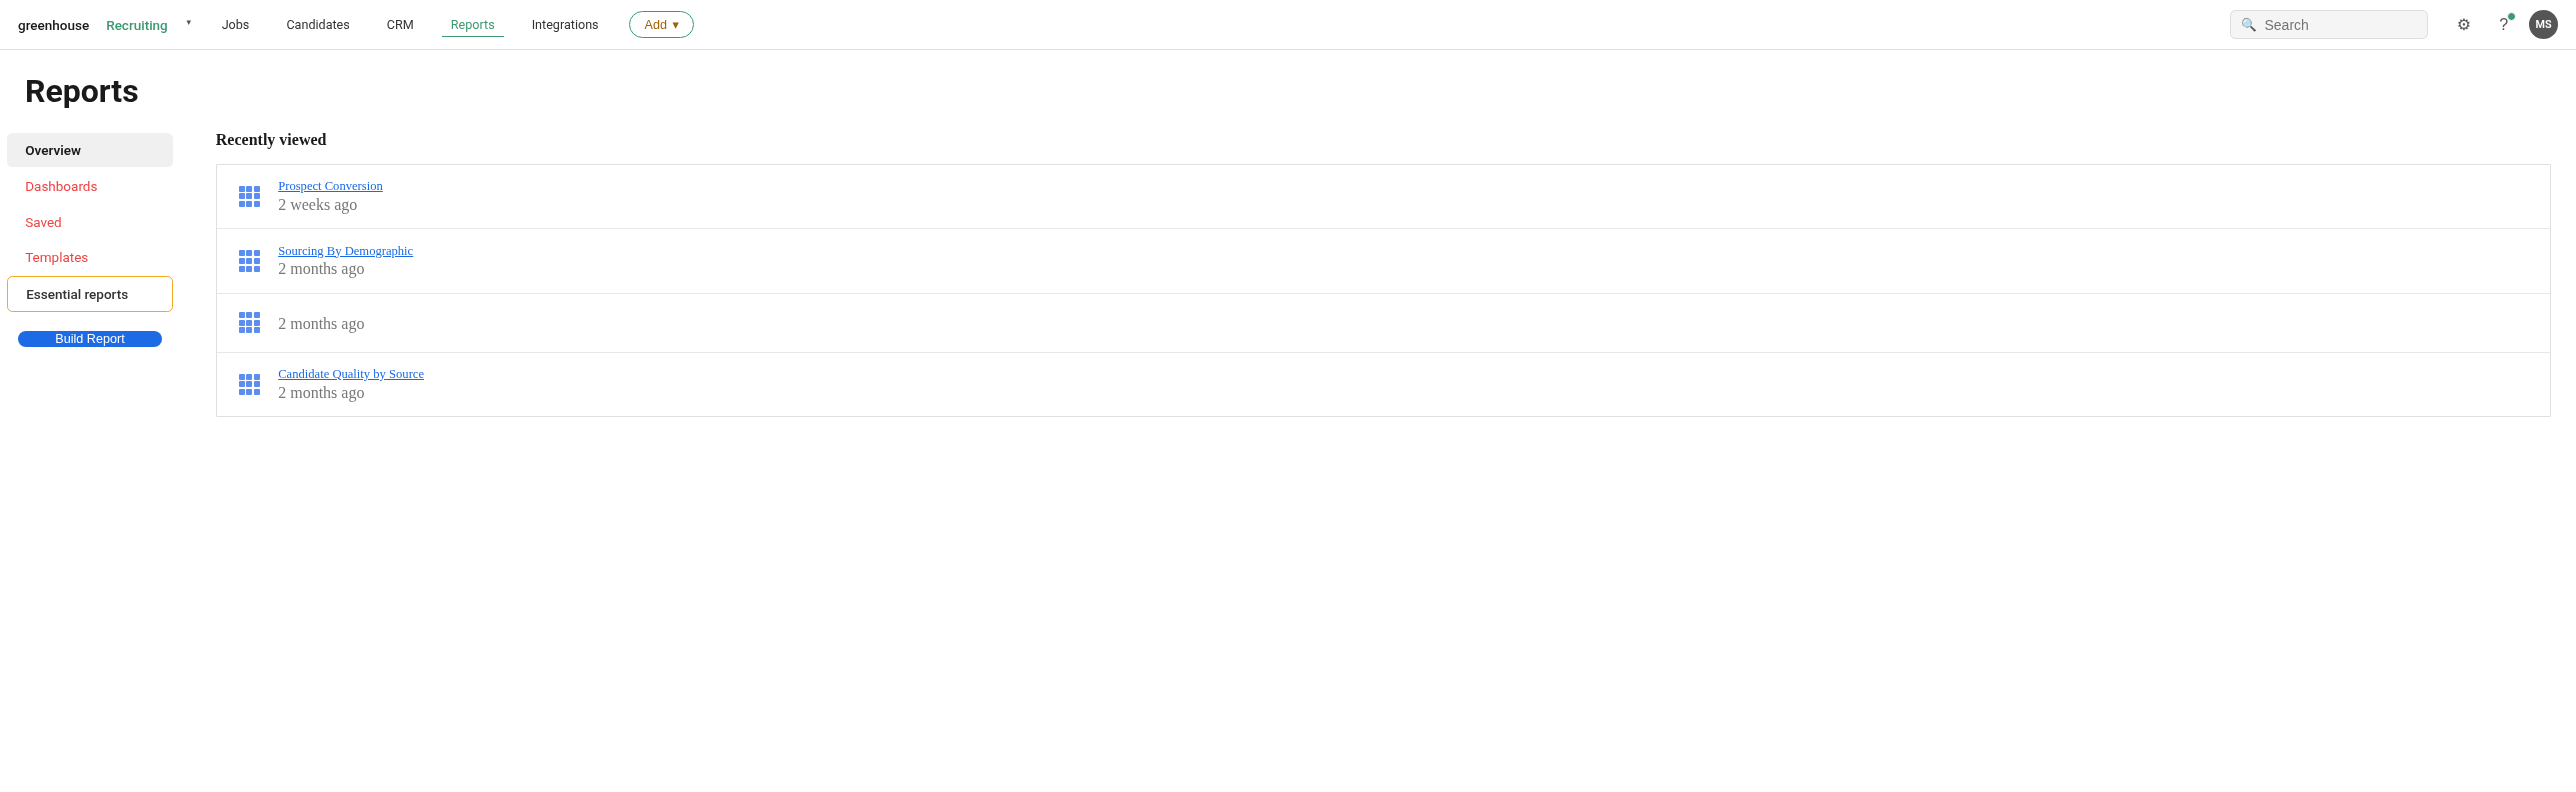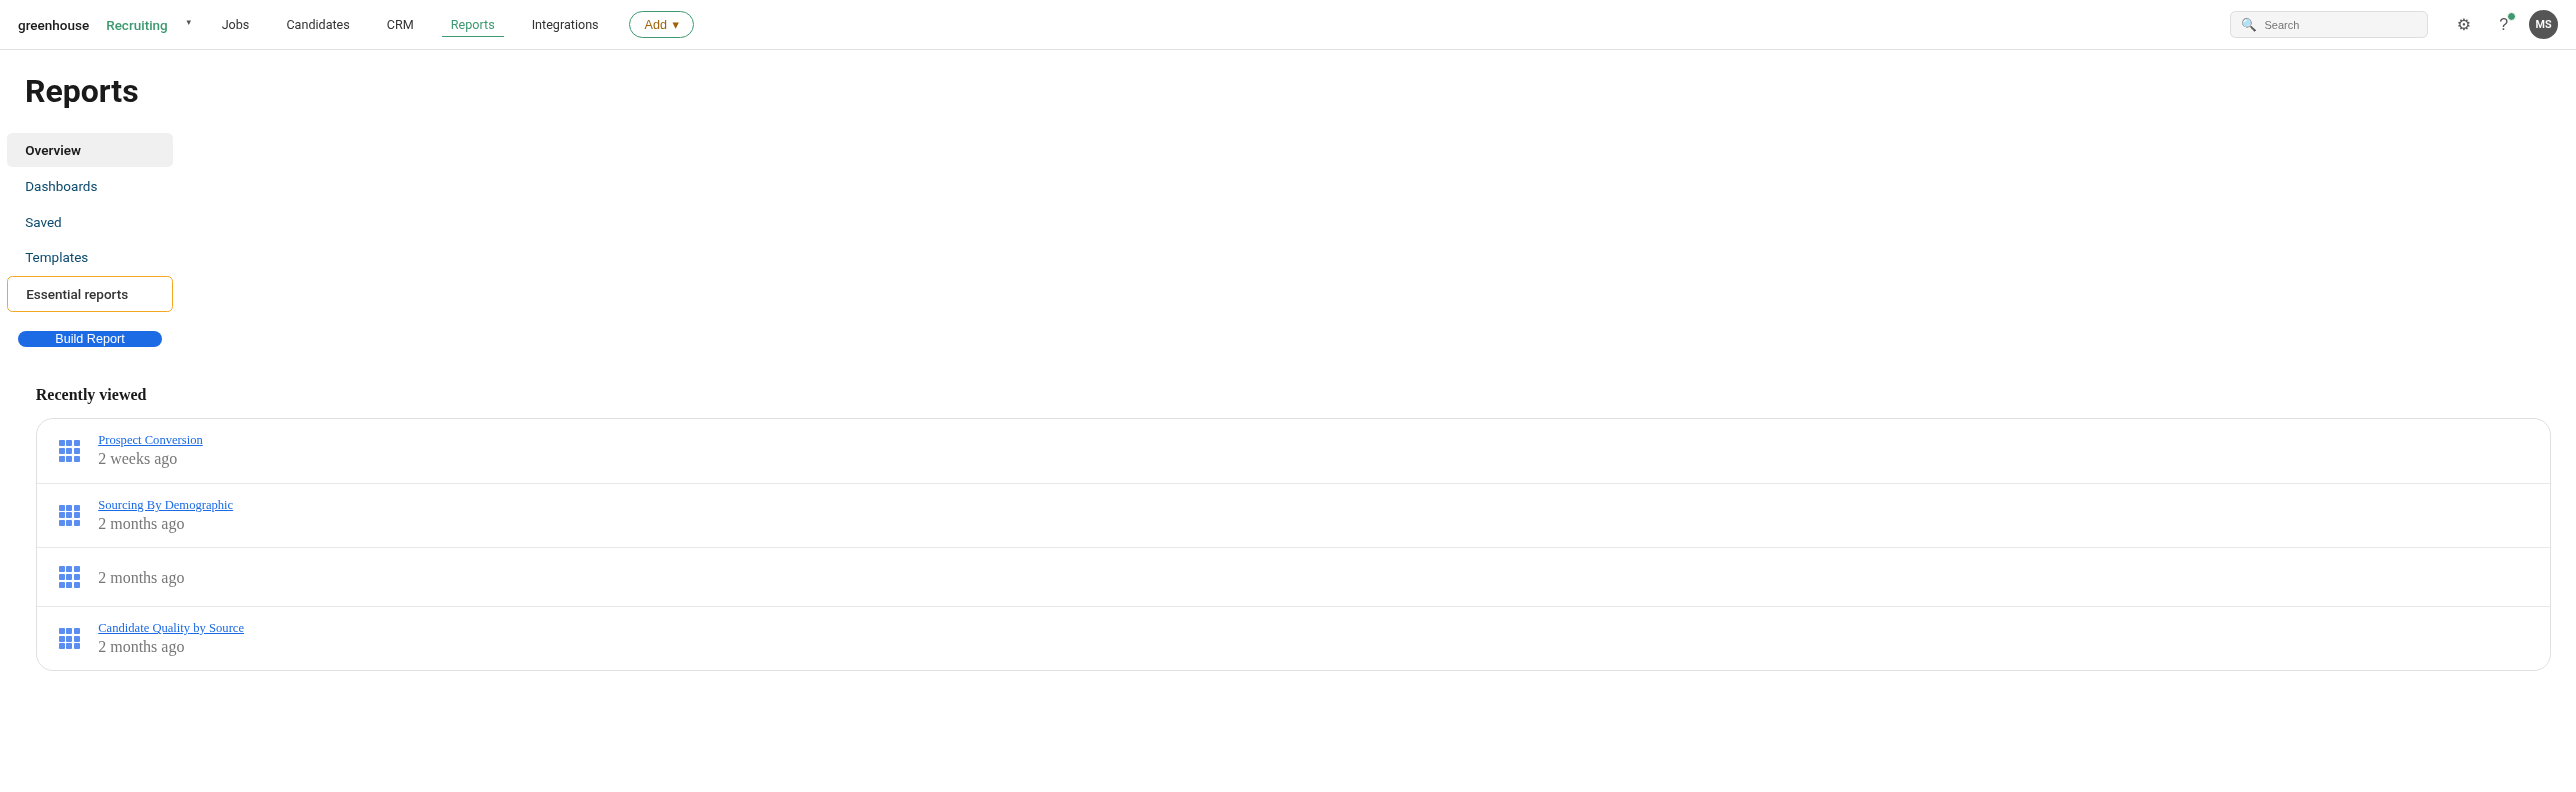--- a/index.html
+++ b/index.html
@@ -65,21 +65,21 @@
       background: #f5f5f5;
       border: 0.9px solid #ddd;
       border-radius: 5.4px;
       padding: 5.4px 10.8px;
       width: 198px;
     }
     .topnav-search input {
       border: none;
       background: transparent;
       outline: none;
-      font-size: 11px;
+      font-size: 14px;
       color: #c2410c;
       width: 100%;
     }
     .topnav-icons {
       display: flex;
       align-items: center;
       gap: 10.8px;
     }
     .icon-btn {
       width: 29px;
@@ -128,34 +128,33 @@
     }
     .page-title {
       font-size: 32px;
       font-weight: 700;
       color: #1a1a1a;
     }
 
     .page-body {
       display: flex;
       padding: 0;
-      flex-direction: column;
     }
 
     
     .sidebar {
       width: 180px;
       min-width: 180px;
       padding: 10.8px 0;
       flex-shrink: 0;
     }
     .sidebar-item {
       padding: 9px 18px;
       font-size: 13.5px;
-      color: #0c4a6e;
+      color: #ef4444;
       cursor: pointer;
       border-radius: 5.4px;
       margin: 1.8px 7.2px;
     }
     .sidebar-item.active {
       background: #f0f0f0;
       font-weight: 600;
       color: #1a1a1a;
     }
     .sidebar-item.essential-reports {
@@ -186,21 +185,21 @@
       font-family: Liberation Serif, serif;
     }
     .section-title {
       font-size: 16px;
       font-weight: 600;
       color: #1a1a1a;
       margin-bottom: 14.4px;
     }
     .reports-list {
       border: 0.9px solid #e0e0e0;
-      border-radius: 17px;
+      border-radius: 1px;
       overflow: hidden;
     }
     .report-item {
       display: flex;
       align-items: center;
       padding: 14.4px 18px;
       border-bottom: 0.9px solid #e8e8e8;
       gap: 14.4px;
     }
     .report-item:last-child { border-bottom: none; }

